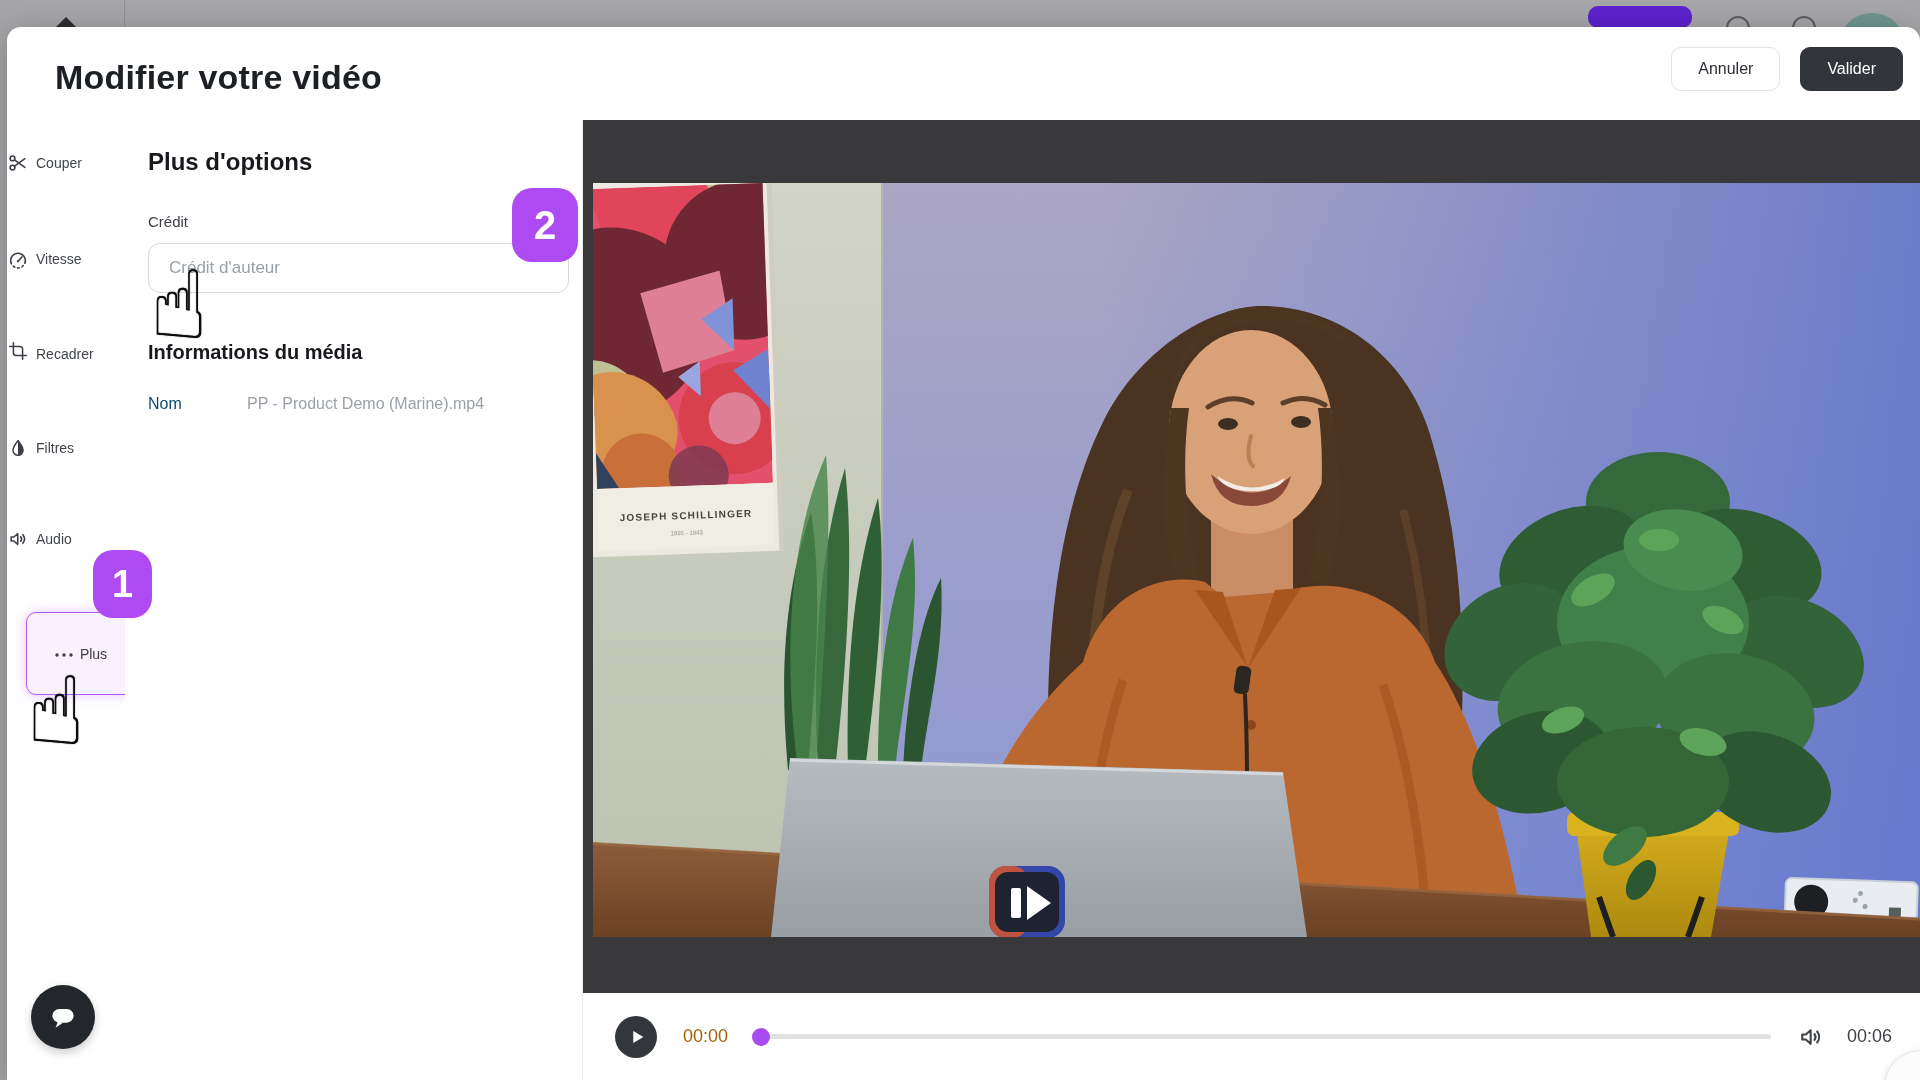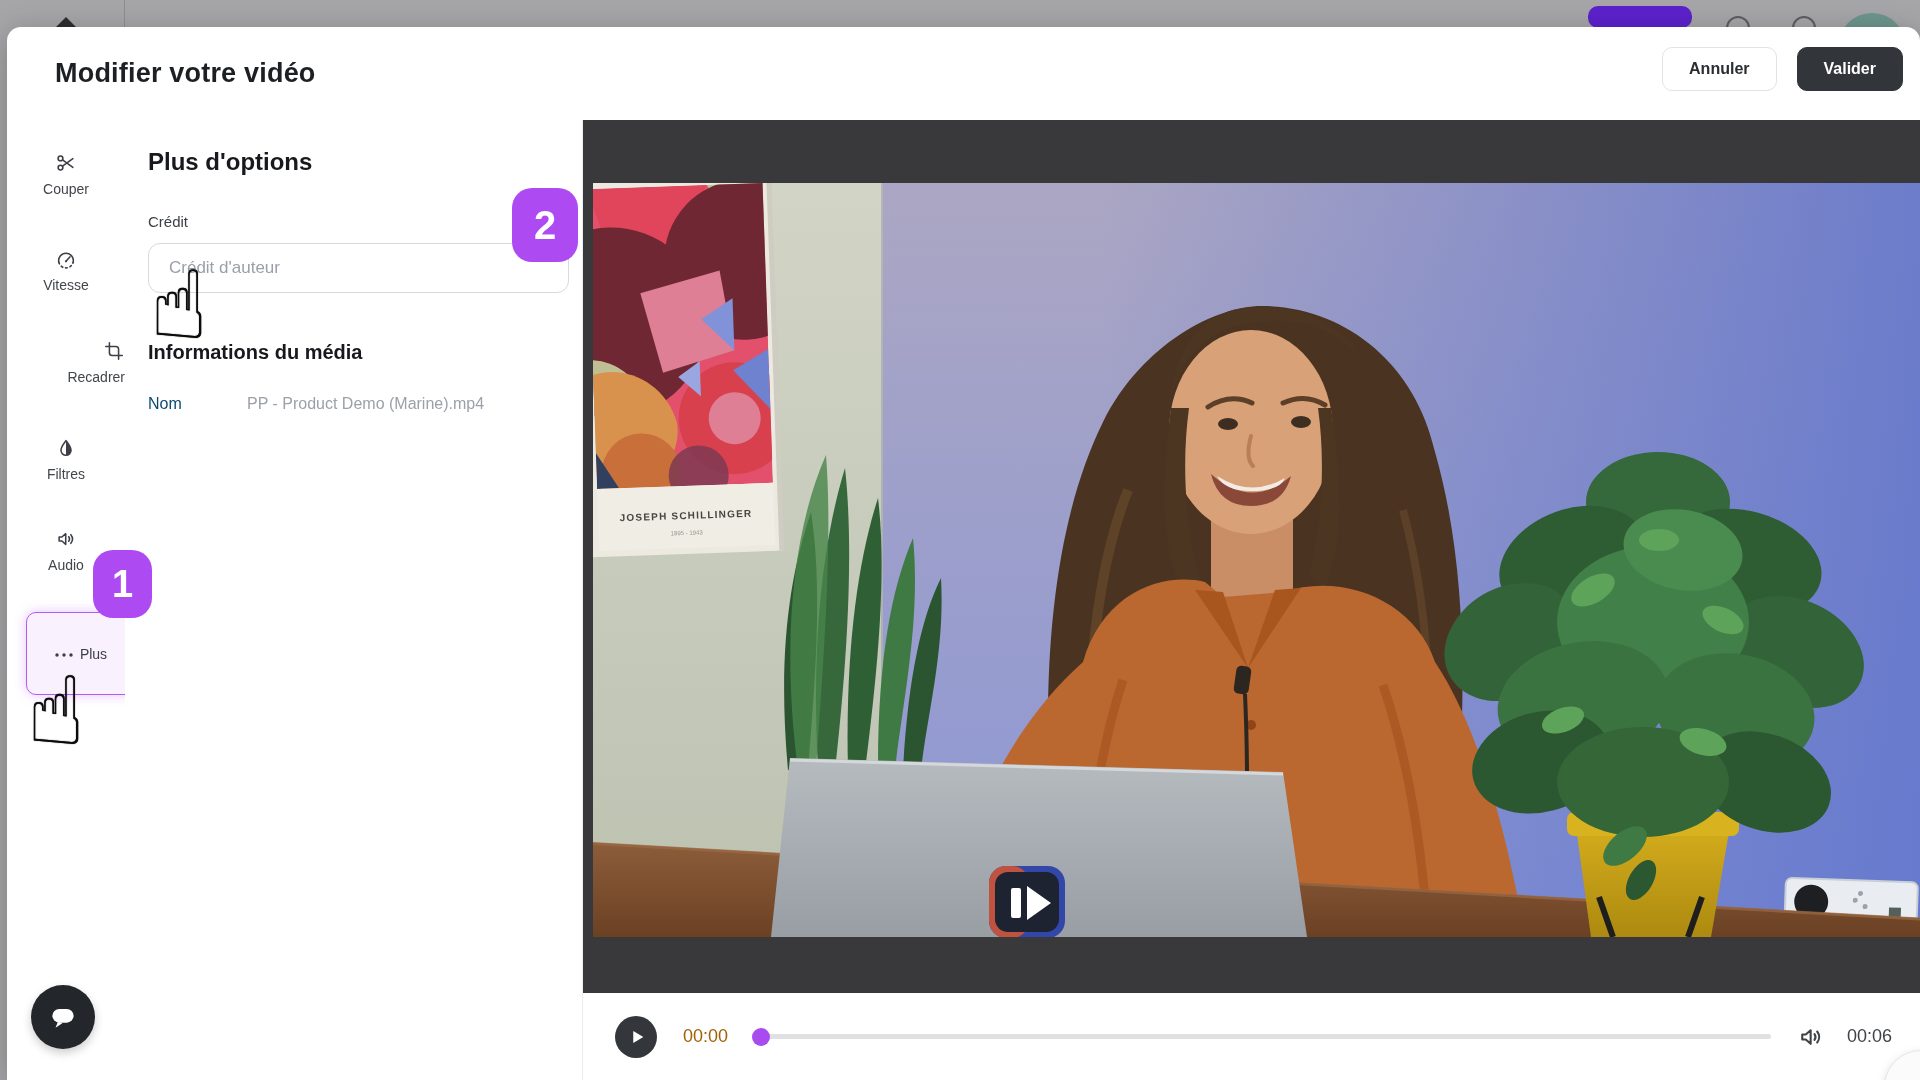--- a/index.html
+++ b/index.html
@@ -12,30 +12,30 @@
   .strip-logo{position:absolute;left:55px;top:17px;width:22px;height:11px;background:#2e2e30;
               clip-path:polygon(50% 0,100% 100%,0 100%);}
   .strip-divider{position:absolute;left:124px;top:0;width:1px;height:28px;background:#8e8e90;}
   .strip-btn{position:absolute;left:1588px;top:6px;width:104px;height:22px;background:#5c22cc;border-radius:10px;}
   .strip-circle{position:absolute;top:16px;width:20px;height:20px;border:2px solid #5e5e60;border-radius:50%;}
   .strip-avatar{position:absolute;left:1838px;top:13px;width:68px;height:68px;border-radius:50%;background:#6d958d;}
 
   
   .modal-bg{position:absolute;left:7px;top:27px;right:0;bottom:0;background:#ffffff;
             border-radius:14px 14px 0 0;box-shadow:0 6px 30px rgba(0,0,0,.25);}
-  .modal-title{position:absolute;left:55px;top:58px;font-size:27px;font-weight:700;color:#1c1f23;letter-spacing:.2px;}
+  .modal-title{position:absolute;left:55px;top:58px;font-size:34px;font-weight:700;color:#1c1f23;letter-spacing:.2px;}
   .header-actions{position:absolute;right:17px;top:47px;display:flex;gap:20px;}
   .btn{height:44px;border-radius:10px;font-size:16px;display:flex;align-items:center;justify-content:center;
-       padding:12px 26px;cursor:pointer;box-sizing:border-box;font-weight:bold;}
+       padding:12px 26px;cursor:pointer;box-sizing:border-box;}
   .btn-cancel{background:#fff;border:1px solid #e3e3e6;color:#2a2d31;}
   .btn-confirm{background:#32363b;border:1px solid #32363b;color:#ffffff;}
 
   
   .sidebar{position:absolute;left:7px;top:120px;width:118px;bottom:0;background:#fff;border-right:1px solid #ececec;}
-  .nav-item{position:absolute;left:0;width:100%;display:flex;flex-direction:column;align-items:center;gap:7px;
+  .nav-item{position:absolute;left:0;width:100%;display:flex;flex-direction:row;align-items:center;gap:7px;
             color:#42464c;font-size:14px;cursor:pointer;}
   .nav-item svg{display:block;}
   .plus-tile{position:absolute;left:19px;top:492px;width:109px;height:83px;background:#faf1fe;
              border:1.5px solid #b55bf2;border-radius:10px;box-shadow:0 0 12px rgba(178,88,242,.35);
              display:flex;flex-direction:row;align-items:center;justify-content:center;gap:6px;
              color:#3c4046;font-size:14px;cursor:pointer;box-sizing:border-box;}
 
   
   .panel{position:absolute;left:125px;top:120px;width:458px;bottom:0;background:#fff;
          border-right:1px solid #ececec;box-sizing:border-box;padding:28px 13px 0 23px;}

